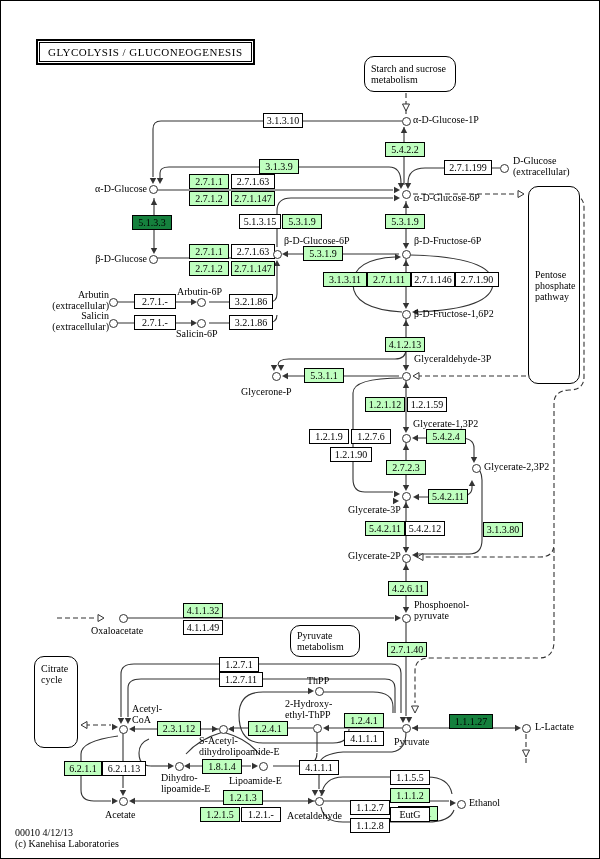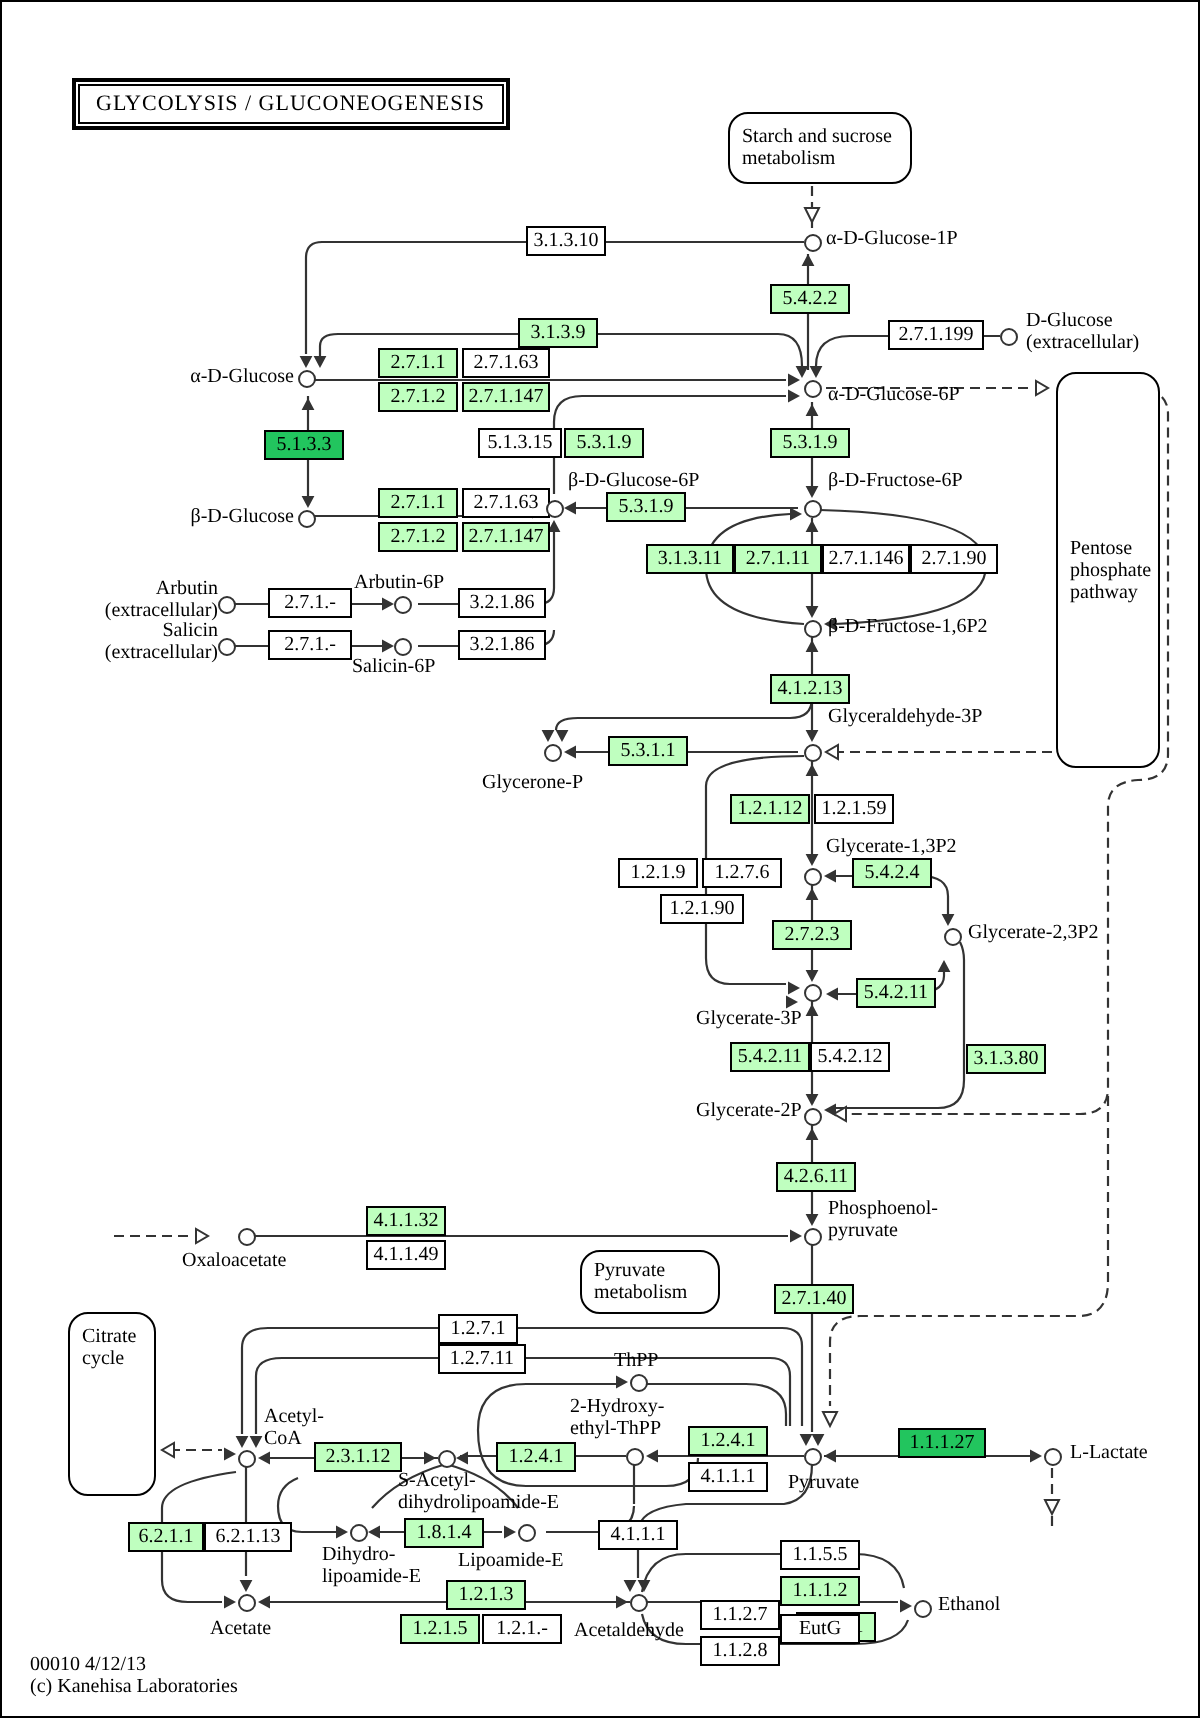--- a/index.html
+++ b/index.html
@@ -3,21 +3,21 @@
 <meta charset="utf-8">
 <style>
   html,body{margin:0;padding:0;background:#fff;}
   #canvas{position:relative;width:598px;height:857px;border:1px solid #000;background:#fff;overflow:hidden;
           font-family:"Liberation Serif",serif;}
   #wires{position:absolute;left:0;top:0;z-index:1;}
   #layer{position:absolute;left:0;top:0;width:100%;height:100%;z-index:2;}
   .ec{position:absolute;border:1px solid #000;background:#fff;width:38px;height:13px;
       font:10px/13px "Liberation Serif",serif;text-align:center;white-space:nowrap;overflow:hidden;z-index:3;}
   .ec.g{background:#bfffbf;}
-  .ec.r{background:#22c55e;}
+  .ec.r{background:#15803d;}
   .node{position:absolute;width:9px;height:9px;box-sizing:border-box;border:1.4px solid #333;
         border-radius:50%;background:#fff;z-index:4;}
   .lbl{position:absolute;font:10px/10.5px "Liberation Serif",serif;color:#000;white-space:nowrap;z-index:2;}
   .lbl.r{text-align:right;}
   .refbox{position:absolute;border:1px solid #000;border-radius:10px;background:#fff;box-sizing:border-box;
           font:10px/11px "Liberation Serif",serif;display:flex;flex-direction:column;justify-content:center;
           padding:2px 6px;z-index:3;}
   #titlebox{position:absolute;left:35px;top:38px;border:2px solid #000;padding:1px;background:#fff;z-index:5;}
   #titlebox .inner{border:1px solid #000;padding:3px 8px;font:11px "Liberation Serif",serif;letter-spacing:.5px;}
   .footer{position:absolute;left:14px;font:10px/11px "Liberation Serif",serif;z-index:5;}

